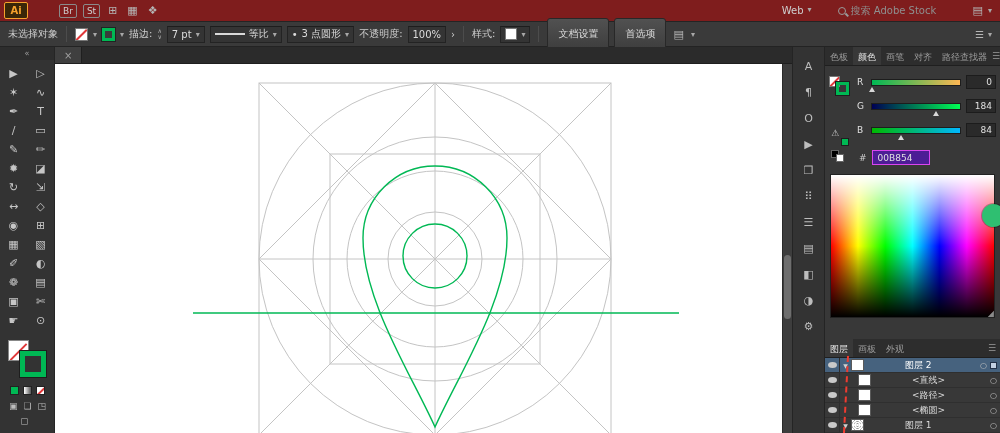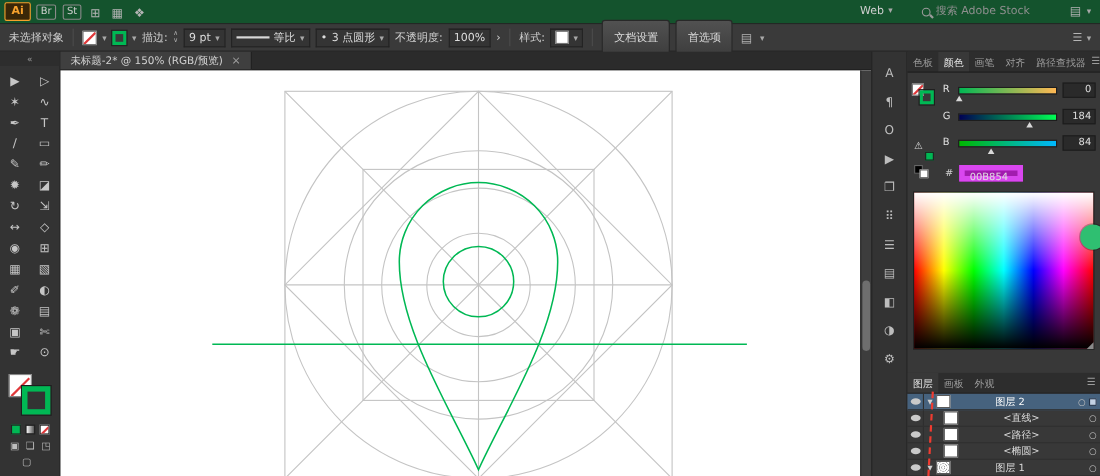--- a/index.html
+++ b/index.html
@@ -9,28 +9,28 @@
     font-family:"DejaVu Sans","Liberation Sans",sans-serif;
     background:#333;
     --accent:#00B854;
     font-size:11px;
     color:#d6d6d6;
     cursor:default;
   }
 
   
   #menubar { position:absolute; left:0; top:0; width:1000px; height:22px;
-    background:#14532d; border-bottom:1px solid #242424;
+    background:#7f1d1d; border-bottom:1px solid #242424;
     display:flex; align-items:center; }
   .ai-logo { width:24px; height:17px; margin:0 5px 0 4px; border:1px solid #f7a22c;
     color:#f7a22c; background:#3a2708; font-size:10px; font-weight:bold;
     display:flex; align-items:center; justify-content:center; border-radius:2px; }
   .menu-items { display:flex; height:22px; align-items:center; }
   .menu-item { padding:0 7px; font-size:11px; color:#d6d6d6; line-height:22px; }
-  .mb-badges { display:flex; align-items:flex-end; gap:6px; }
+  .mb-badges { display:flex; align-items:flex-start; margin-left:26px; gap:6px; }
   .badge { border:1px solid #8a8a8a; border-radius:2px; font-size:9px; color:#cfcfcf;
     padding:0 3px; height:14px; line-height:12px; }
   .mb-icon { color:#b5b5b5; font-size:11px; padding:0 2px; }
   .mb-spacer { flex:1; }
   .workspace { display:flex; gap:4px; font-size:10px; color:#cfcfcf; padding:0 8px; }
   .dd-arrow { font-size:8px; color:#a8a8a8; }
   .search { display:flex; align-items:center; gap:5px; margin:0 12px 0 18px; }
   .mag { width:8px; height:8px; border:1.5px solid #9a9a9a; border-radius:50%; position:relative; display:inline-block; }
   .mag::after { content:""; position:absolute; left:6px; top:6px; width:4px; height:1.5px;
     background:#9a9a9a; transform:rotate(45deg); }
@@ -131,21 +131,21 @@
   .track-R { background:linear-gradient(to right,#00B854,#FFB854); }
   .track-G { background:linear-gradient(to right,#000054,#00FF54); }
   .track-B { background:linear-gradient(to right,#00B800,#00B8FF); }
   .chan-handle { position:absolute; top:7px; width:0; height:0;
     border-left:3px solid transparent; border-right:3px solid transparent;
     border-bottom:5px solid #d9d9d9; }
   .chan-value { width:30px; height:14px; background:#2a2a2a; border:1px solid #1c1c1c;
     font-size:9px; color:#e0e0e0; text-align:right; padding-right:3px; line-height:13px; }
   .hex-row { position:absolute; left:34px; top:84px; display:flex; align-items:center; gap:5px; }
   .hex-label { font-size:9px; color:#cfcfcf; }
-  .hex-box { width:58px; height:15px; background:#a21caf; border:5px solid #d946ef;
+  .hex-box { width:58px; height:15px; background:#4c1d95; border:1px solid #d946ef;
     font-size:9px; color:#e0e0e0; line-height:14px; padding-left:5px; }
 
   .spectrum { position:relative; margin:2px 5px 0 5px; height:144px; border:1px solid #222;
     background-image:
       linear-gradient(to bottom, rgba(255,255,255,1) 0%, rgba(255,255,255,0) 50%, rgba(0,0,0,0) 50%, rgba(0,0,0,1) 100%),
       linear-gradient(to right, #ff0000 0%, #ffff00 16.6%, #00ff00 33.3%, #00ffff 50%, #0000ff 66.6%, #ff00ff 83.3%, #ff0000 100%);
   }
   .grip { position:absolute; right:0; bottom:-1px; font-size:8px; color:#8a8a8a; }
 
   .layers-group { margin-top:21px; }
@@ -203,21 +203,21 @@
   <span class="mini-fill-none"></span>
   <span class="dd-arrow">▾</span>
   <span class="mini-stroke-green"></span>
   <span class="dd-arrow">▾</span>
   <span>描边:</span>
   <span class="stepper">
     <span>∧</span>
     <span>∨</span>
   </span>
   <span class="field">
-    <span>9 pt</span>
+    <span>7 pt</span>
     <span class="dd-arrow">▾</span>
   </span>
   <span class="field">
     <span class="line-sample"></span>
     <span>等比</span>
     <span class="dd-arrow">▾</span>
   </span>
   <span class="field">
     <span>•</span>
     <span>3 点圆形</span>
@@ -291,21 +291,20 @@
     <span>❏</span>
     <span>◳</span>
   </div>
   <div class="screen-row">
     <span>▢</span>
   </div>
 </div>
 
 <div id="tabbar">
   <div class="doc-tab">
-    <span>未标题-2* @ 150% (RGB/预览)</span>
     <span class="tab-close">×</span>
   </div>
 </div>
 
 <div id="canvas">
   <svg width="727" height="369" viewBox="55 64 727 369">
     <g class="grid-line">
       <rect x="259" y="83" width="352" height="352"></rect>
       <line x1="259" y1="83" x2="611" y2="435"></line>
       <line x1="611" y1="83" x2="259" y2="435"></line>

